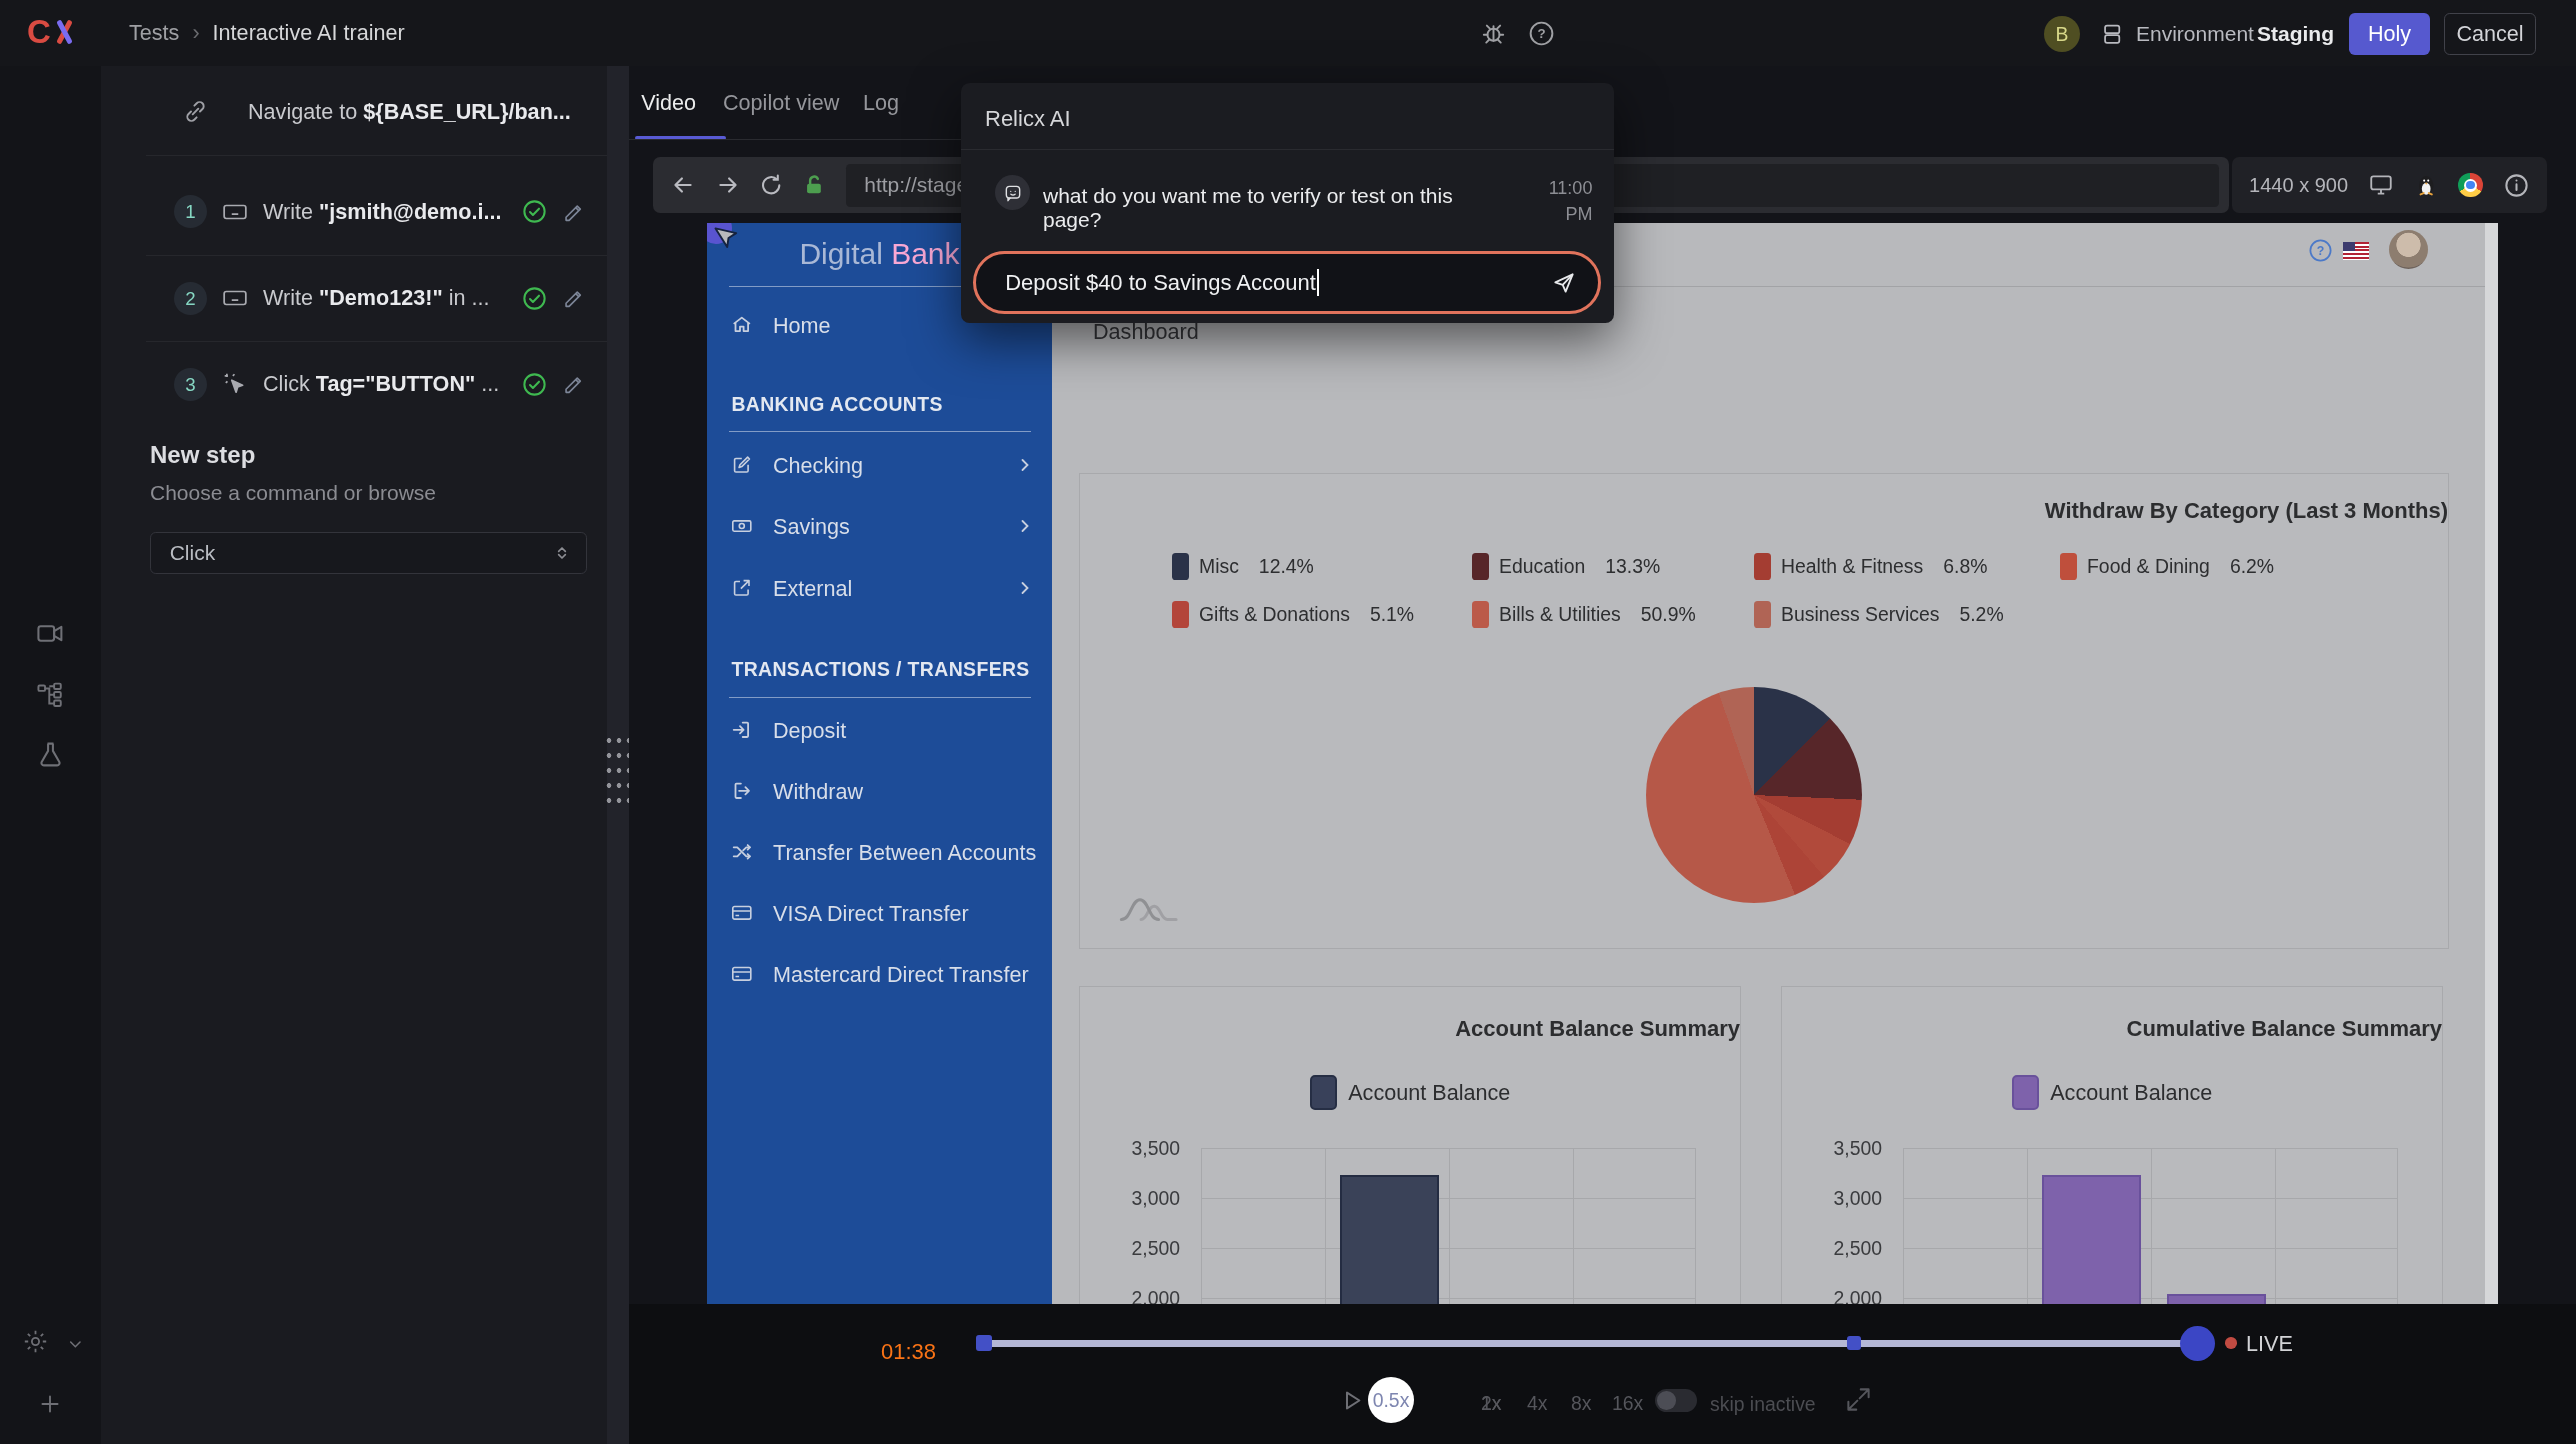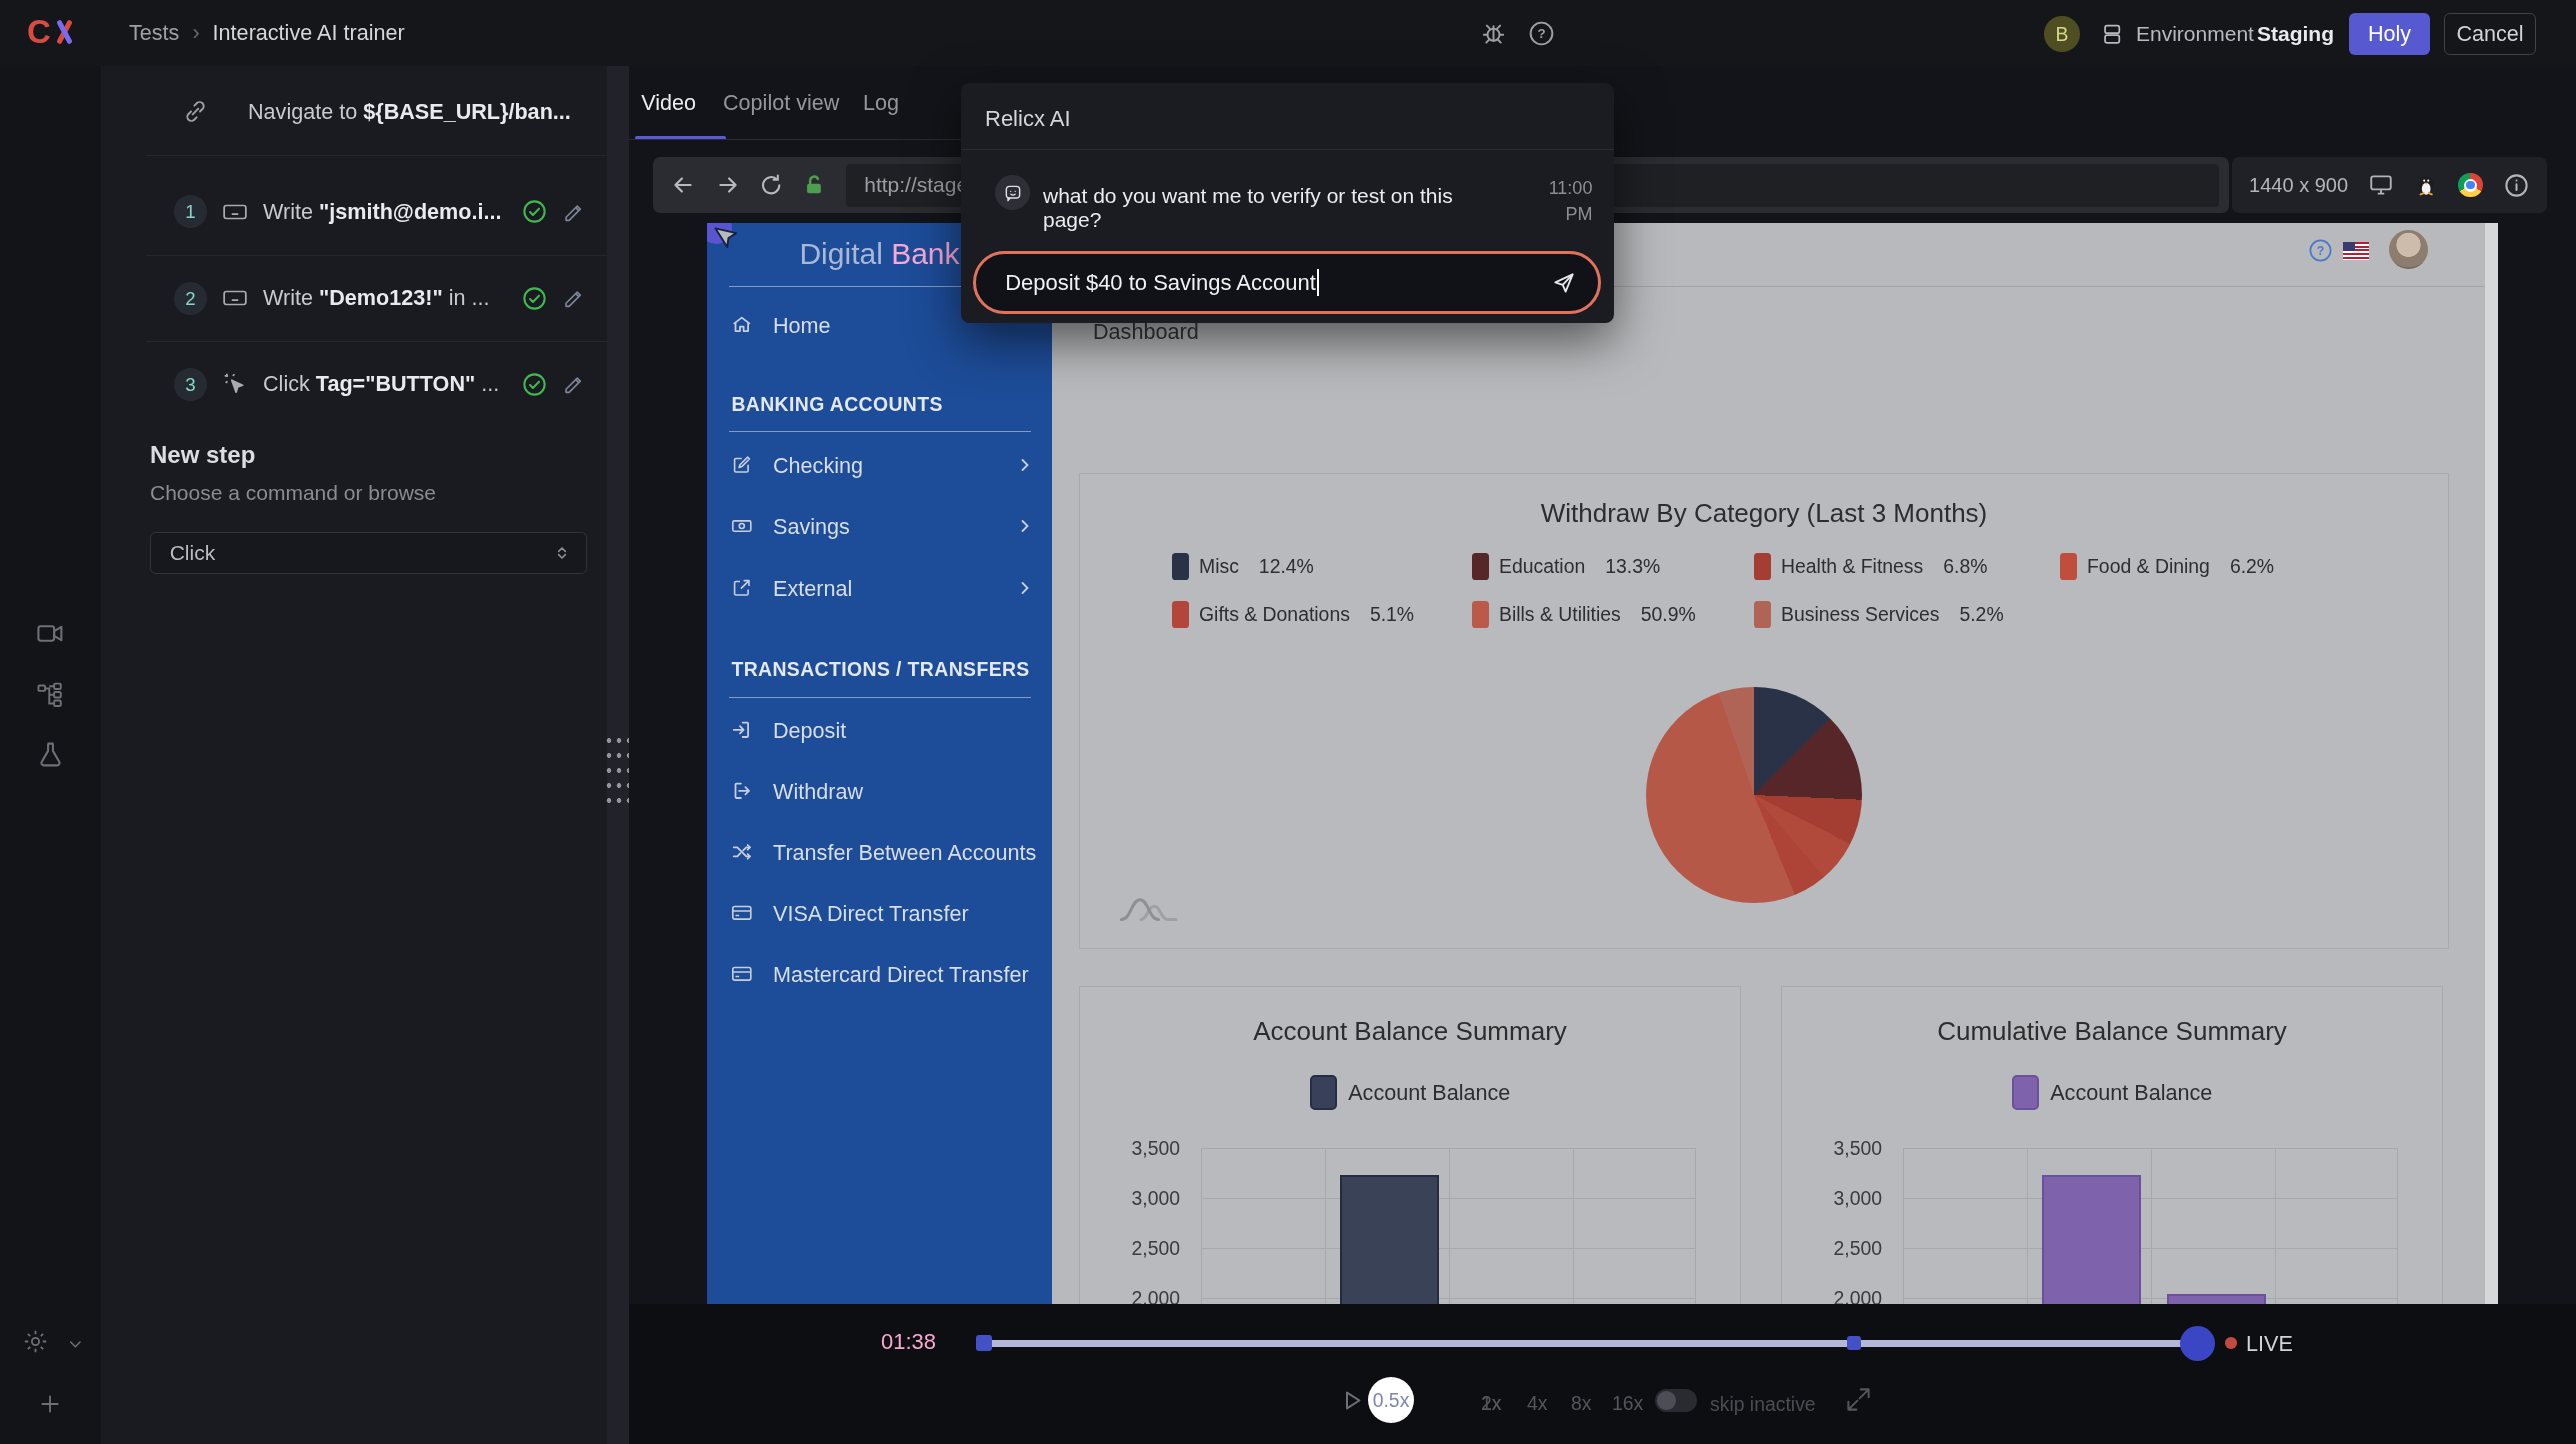--- a/index.html
+++ b/index.html
@@ -75,42 +75,42 @@
   .bitem .ch{position:absolute;left:308px;top:10.8px;color:#c7cfdf}
 
   
   .appbar-border{position:absolute;left:345px;top:63px;width:1446px;height:1.4px;background:#a2a3a6}
   .dash-title{position:absolute;left:386px;top:96px;font-size:21.6px;color:#35363a}
   .alert{position:absolute;left:372px;top:175px;width:1370px;height:58px;background:#b4c1c1;border-radius:4.3px}
   .alert .tx{position:absolute;left:29px;top:17px;font-size:20px;color:#2a615c}
   .alert .tx b{color:#1f5b57}
   .alert .x{position:absolute;right:23px;top:16px;font-size:21.6px;color:#5e6e6e}
   .card{position:absolute;background:#b9babd;border:1.4px solid #a8a9ac;box-sizing:border-box}
-  .cardtitle{position:absolute;left:0;width:100%;text-align:center;font-size:26px;font-weight:normal;color:#2c2d2f}
+  .cardtitle{position:absolute;left:0;width:100%;text-align:right;font-size:22px;font-weight:bold;color:#2c2d2f}
   .litem{position:absolute;display:flex;align-items:center;height:32px}
   .litem .sw{width:17px;height:27px;border-radius:3.6px}
   .litem .lb{margin-left:10px;font-size:19.4px;color:#2d2e30}
   .litem .vl{margin-left:20px;font-size:19.4px;color:#2d2e30}
   .sw0{background:#2a3248}.sw1{background:#572629}.sw2{background:#a43d32}.sw3{background:#bf4f3c}
   .sw4{background:#b3453a}.sw5{background:#bb5a49}.sw6{background:#b06455}
   .pie{position:absolute;left:566px;top:213px;width:216px;height:216px;border-radius:50%;
        background:conic-gradient(#2a3248 0 12.4%,#572629 0 25.7%,#a43d32 0 32.5%,#b14a3b 0 38.7%,#ad4437 0 43.8%,#b65848 0 94.7%,#b06455 0 100%)}
   .blegend{position:absolute;left:0;top:88px;width:100%;display:flex;align-items:center;justify-content:center;gap:11.5px}
   .blegend .sw{width:27px;height:35px;border-radius:5px}
   .blegend .lb{font-size:21.6px;color:#2c2d2f}
   .ytick{position:absolute;width:65px;text-align:right;font-size:19.4px;color:#3a3b3e}
   .plot{position:absolute;left:121px;top:161px;width:494px;height:198px;
         background-image:linear-gradient(#a7a8ab 0.7px,transparent 0.7px),linear-gradient(90deg,#a7a8ab 0.7px,transparent 0.7px);
         background-size:124px 50px;border-right:0.7px solid #a7a8ab}
   .bar-navy{position:absolute;background:#3a4258;border:2.2px solid #242c42;border-bottom:none;box-sizing:border-box}
   .bar-purp{position:absolute;background:#7e62ab;border:2.2px solid #69519b;border-bottom:none;box-sizing:border-box}
 
   
   .player{position:absolute;left:0;top:1238px;width:1947px;height:140px;background:#0d0e11}
-  .ptime{position:absolute;left:252px;top:25px;font-size:22px;color:#f9a8d4}
+  .ptime{position:absolute;left:252px;top:35px;font-size:22px;color:#f97316}
   .ptrack{position:absolute;left:354px;top:36px;width:1216px;height:6.5px;background:#b4b7d6;border-radius:3.6px}
   .psq{position:absolute;width:16px;height:16px;background:#4350c6;border-radius:2.9px}
   .pknob{position:absolute;left:1551px;top:21.6px;width:35px;height:35px;border-radius:50%;background:#3b46c5}
   .pred{position:absolute;left:1596px;top:33px;width:11.5px;height:11.5px;border-radius:50%;background:#c14b42}
   .plive{position:absolute;left:1617px;top:27px;font-size:21.6px;color:#d2d3d6}
   .pspeed{position:absolute;top:88px;font-size:19.4px;color:#55565c}
   .pbadge{position:absolute;left:739px;top:73px;width:46px;height:46px;border-radius:50%;background:#ffffff;display:flex;align-items:center;justify-content:center;font-size:19.4px;color:#7e86b0}
   .ptoggle{position:absolute;left:1026px;top:85px;width:42px;height:23px;border-radius:11.5px;background:#2a2b31}
   .ptoggle i{position:absolute;left:2.2px;top:2.2px;width:18.7px;height:18.7px;border-radius:50%;background:#4c4d55}
   .pskip{position:absolute;left:1081px;top:89px;font-size:19.4px;color:#4c4d52}

